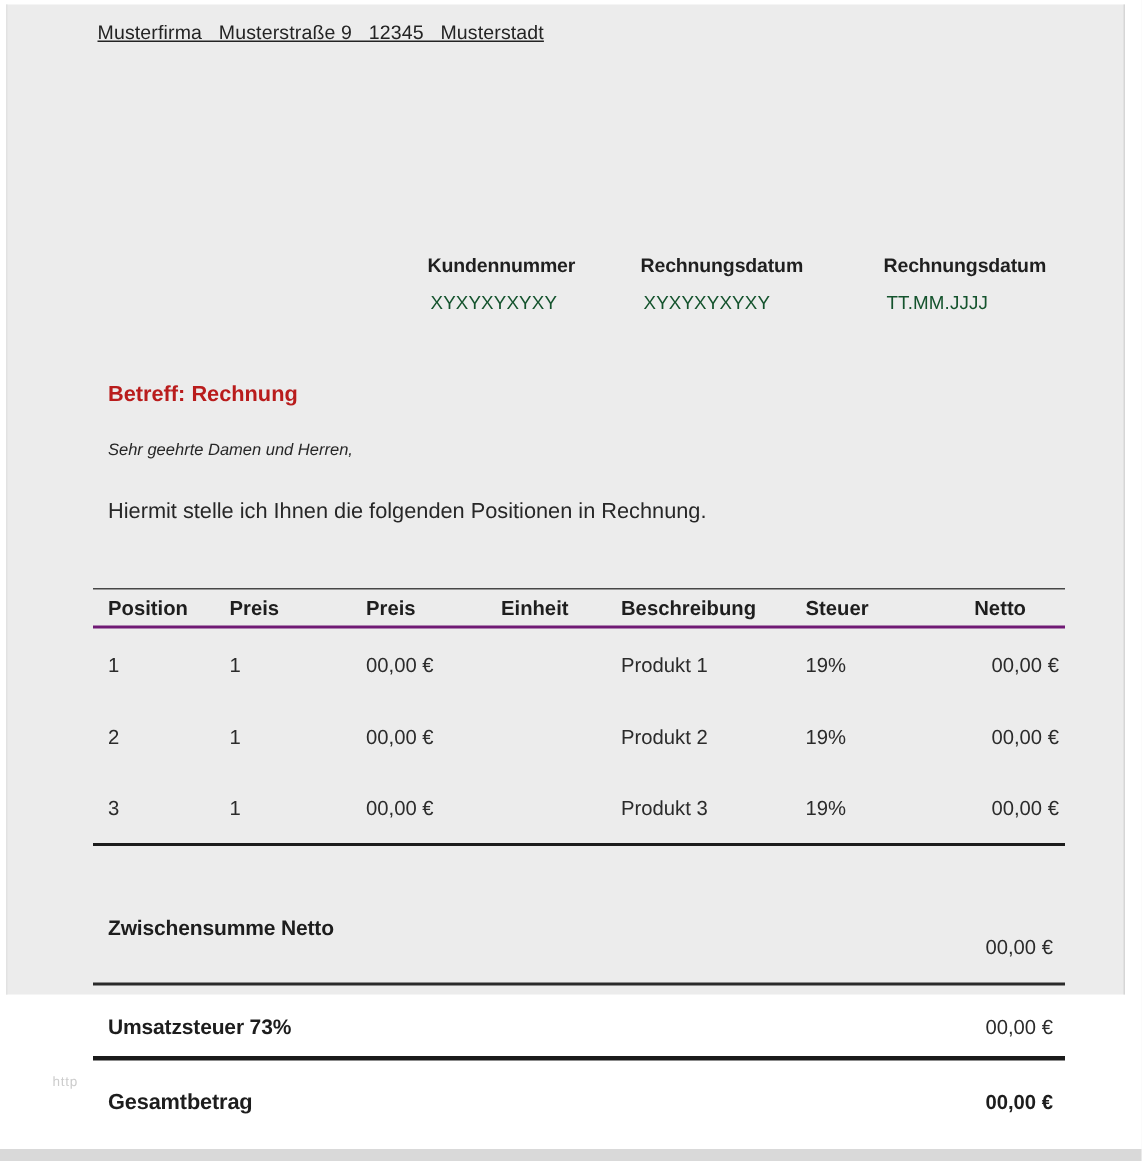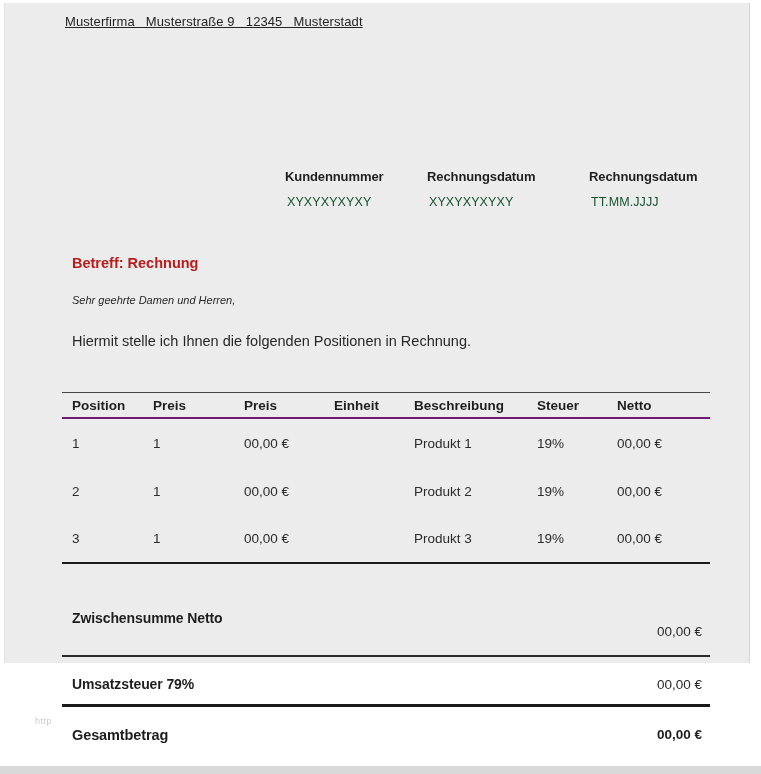--- a/index.html
+++ b/index.html
@@ -106,21 +106,21 @@
   }
   .trow {
     height: 48.4px;
     font-size: 13.5px;
     color: #2b2b2b;
   }
   .trow:last-child {
     border-bottom: 2px solid #1c1c1c;
   }
   .cell-first { padding-left: 10px; }
-  .cell-netto { padding-right: 4px; }
+  .cell-netto { text-align: right; padding-right: 4px; }
   .thead .cell-netto { padding-right: 26px; }
   .totals {
     position: absolute;
     left: 57px;
     top: 565px;
     width: 648px;
     box-sizing: border-box;
   }
   .total-row { position: relative; box-sizing: border-box; }
   .row-subtotal { height: 89px; border-bottom: 2px solid #2a2a2a; }
@@ -217,21 +217,21 @@
       <div class="cell-netto">00,00 €</div>
     </div>
   </div>
 
   <div class="totals">
     <div class="total-row row-subtotal">
       <div class="total-label">Zwischensumme Netto</div>
       <div class="total-value">00,00 €</div>
     </div>
     <div class="total-row row-vat">
-      <div class="total-label">Umsatzsteuer 79%</div>
+      <div class="total-label">Umsatzsteuer 73%</div>
       <div class="total-value">00,00 €</div>
     </div>
     <div class="total-row row-grand">
       <div class="total-label">Gesamtbetrag</div>
       <div class="total-value">00,00 €</div>
     </div>
   </div>
 
   <div class="watermark">http</div>
 

